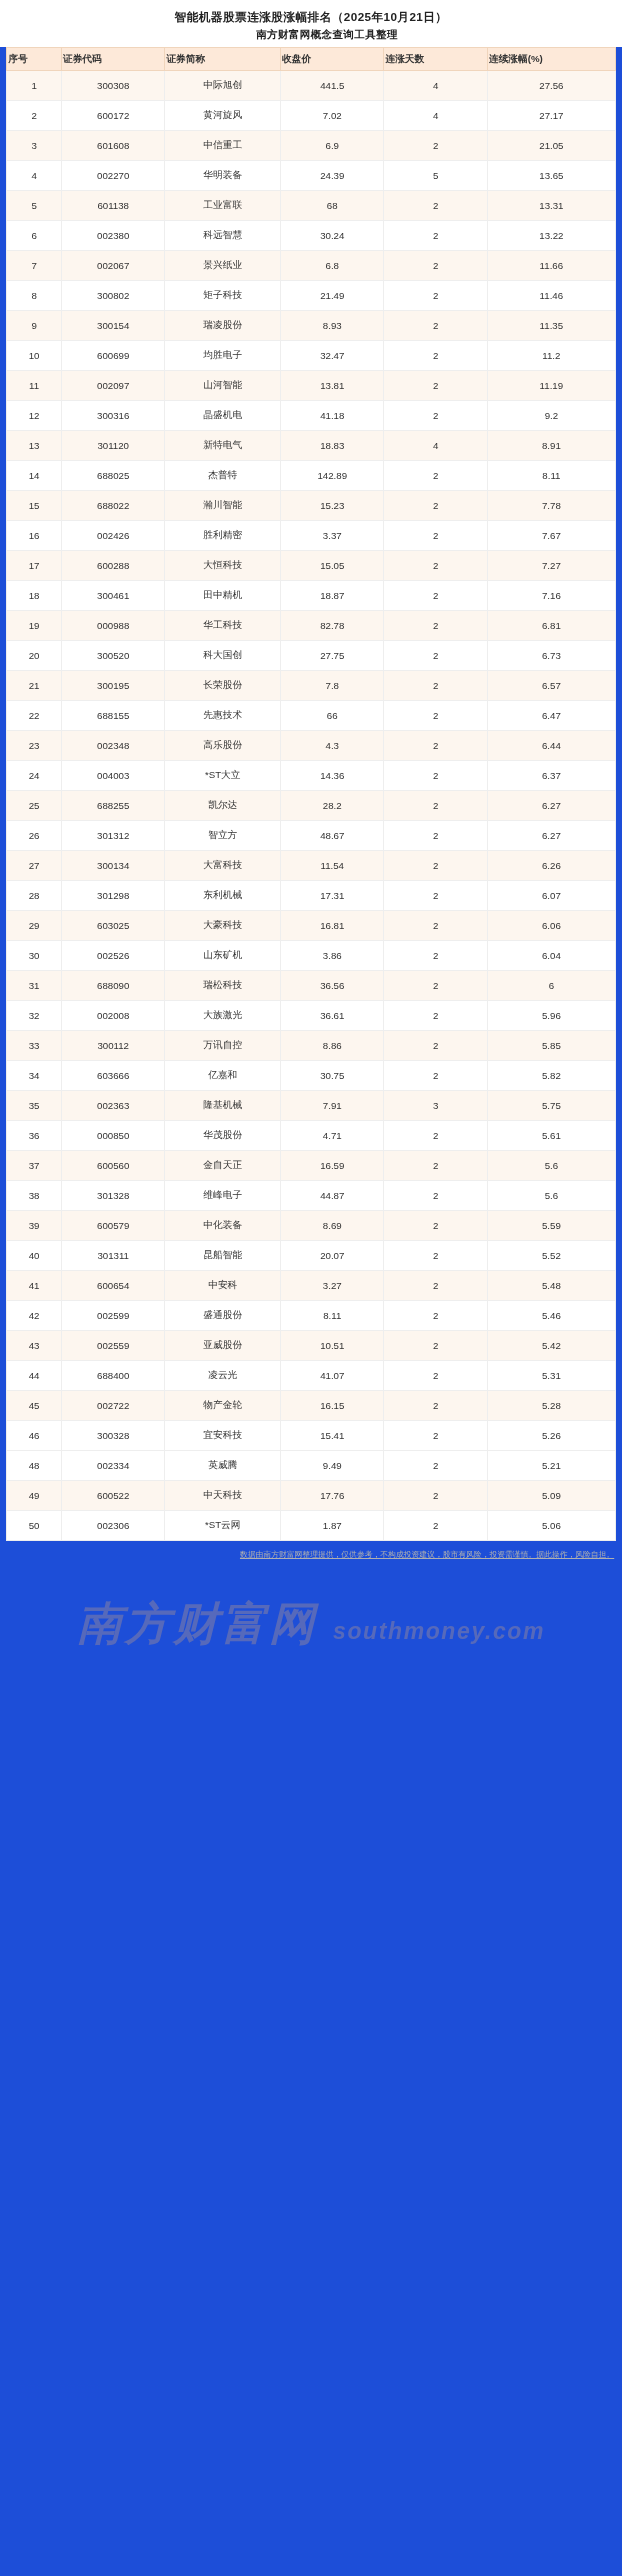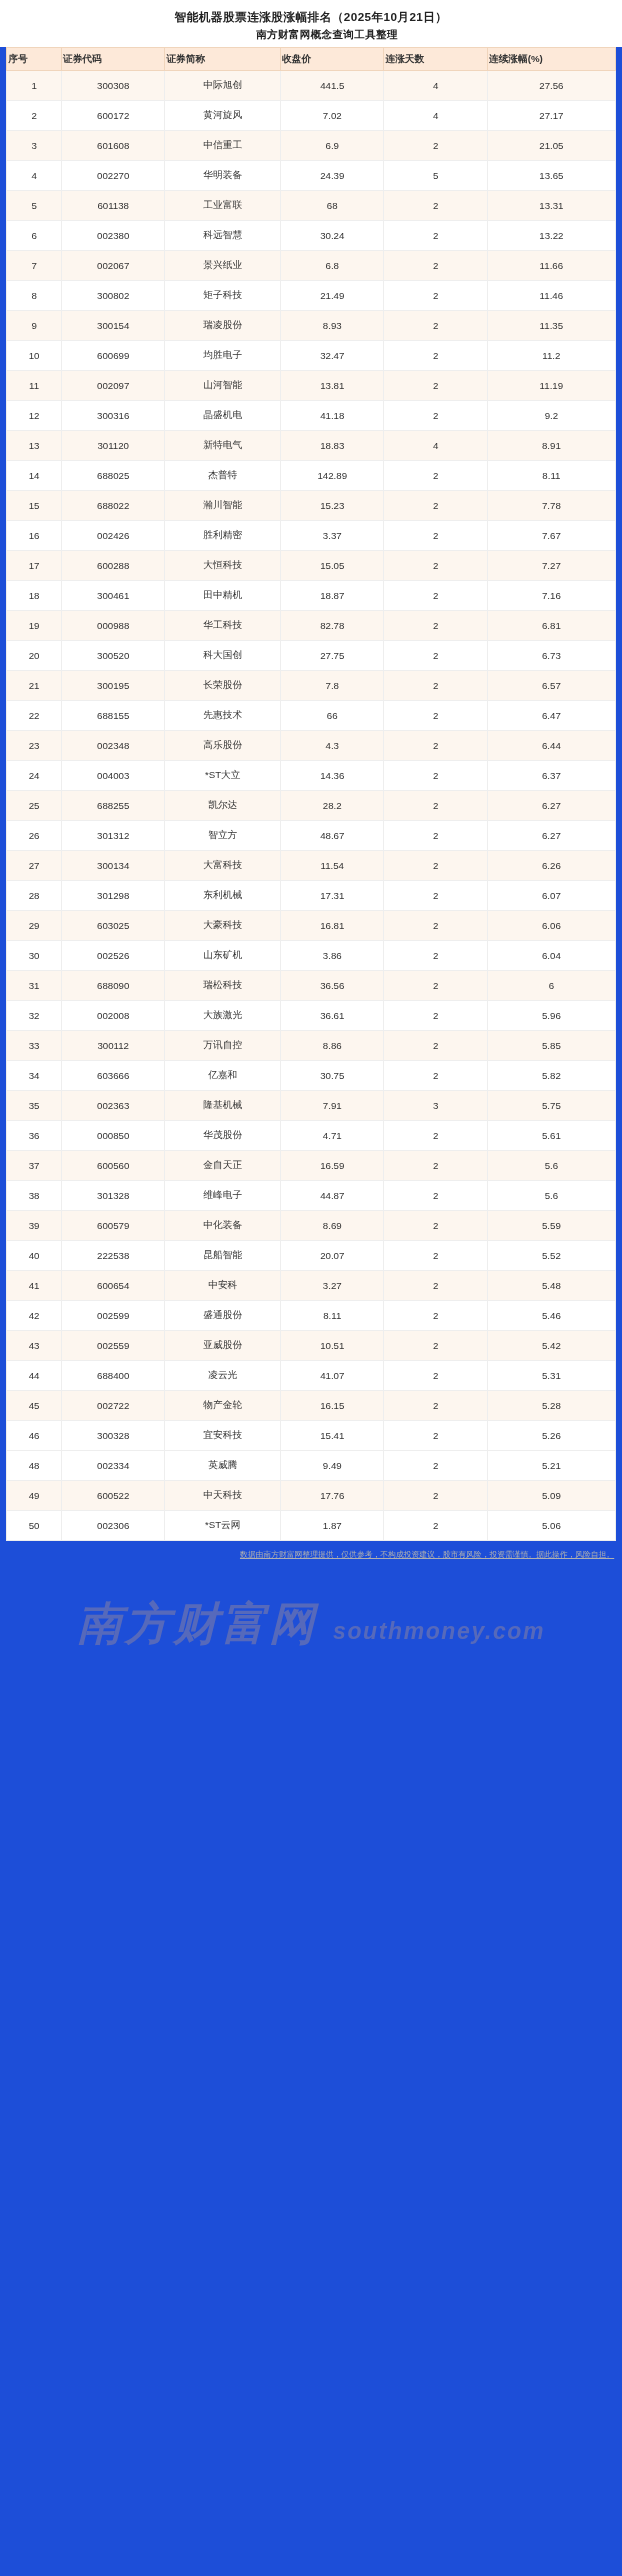--- a/index.html
+++ b/index.html
@@ -438,21 +438,21 @@
           <tr class="odd">
             <td class="col-0">39</td>
             <td class="col-1">600579</td>
             <td class="col-2">中化装备</td>
             <td class="col-3">8.69</td>
             <td class="col-4">2</td>
             <td class="col-5">5.59</td>
           </tr>
           <tr class="even">
             <td class="col-0">40</td>
-            <td class="col-1">222538</td>
+            <td class="col-1">301311</td>
             <td class="col-2">昆船智能</td>
             <td class="col-3">20.07</td>
             <td class="col-4">2</td>
             <td class="col-5">5.52</td>
           </tr>
           <tr class="odd">
             <td class="col-0">41</td>
             <td class="col-1">600654</td>
             <td class="col-2">中安科</td>
             <td class="col-3">3.27</td>

